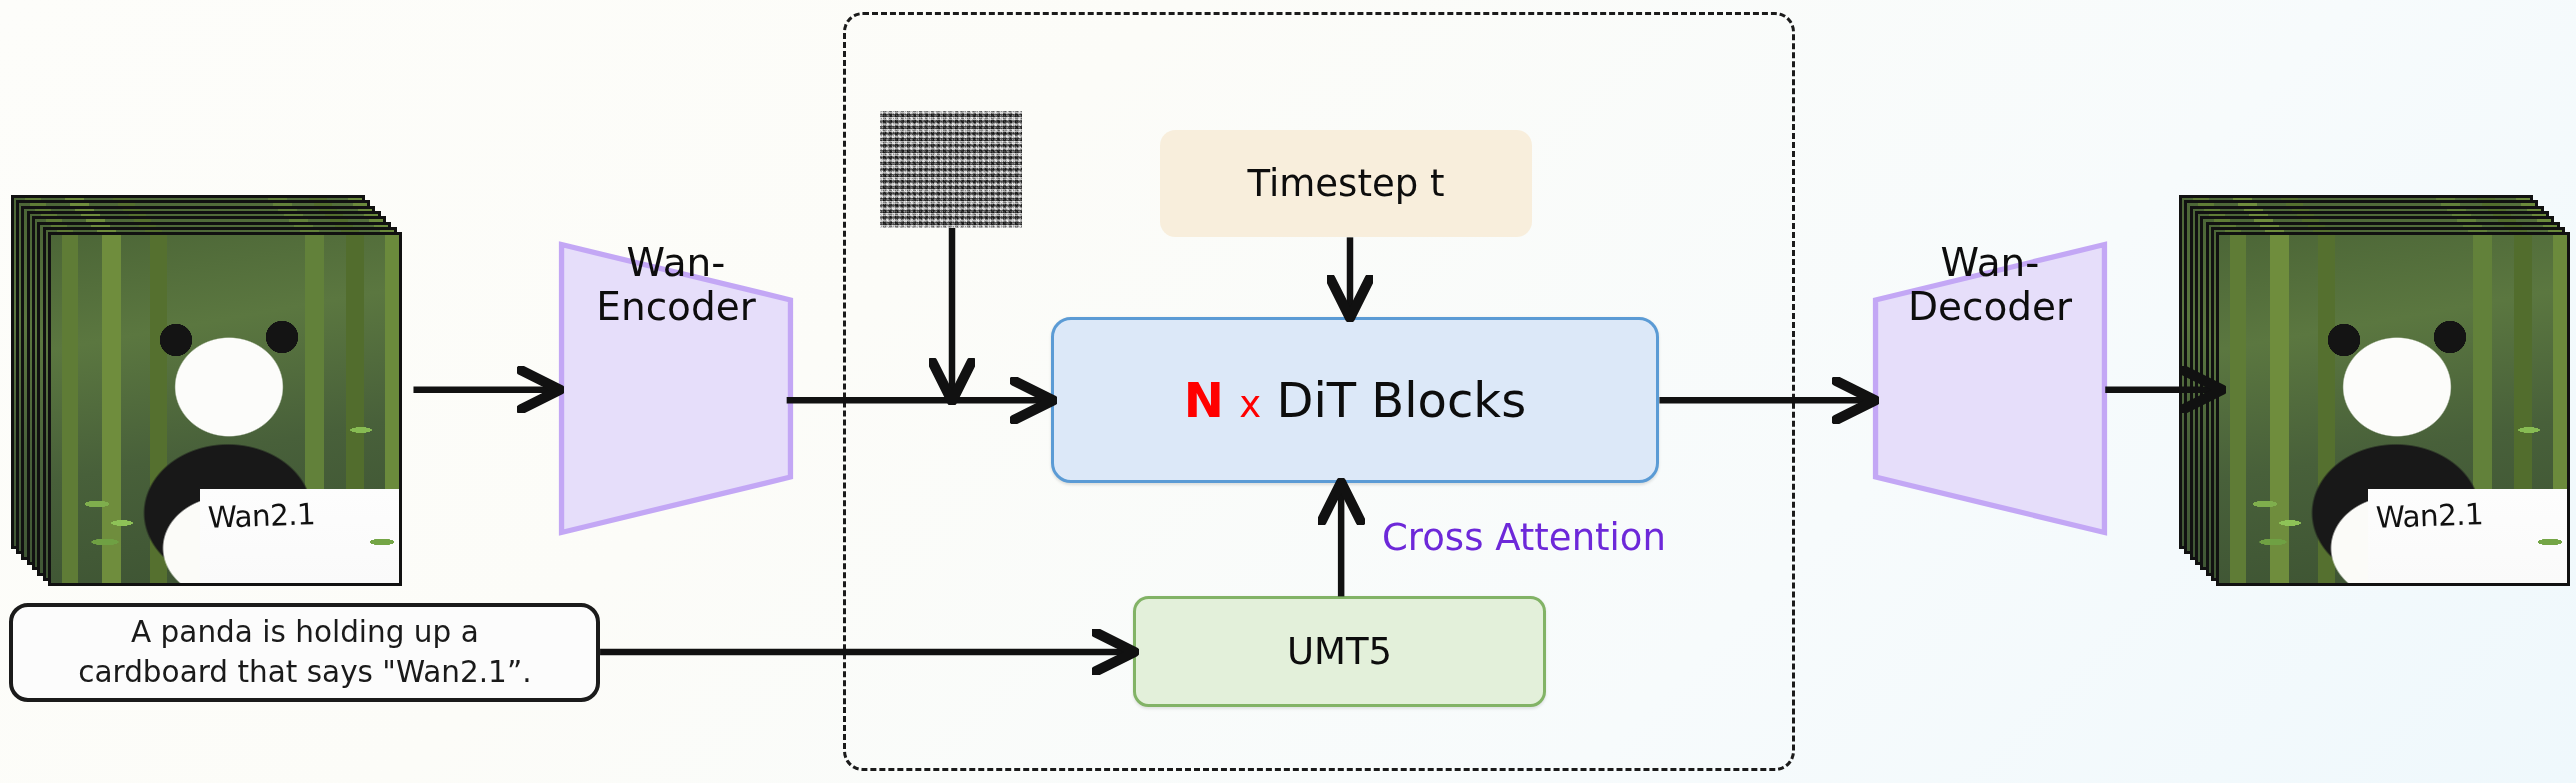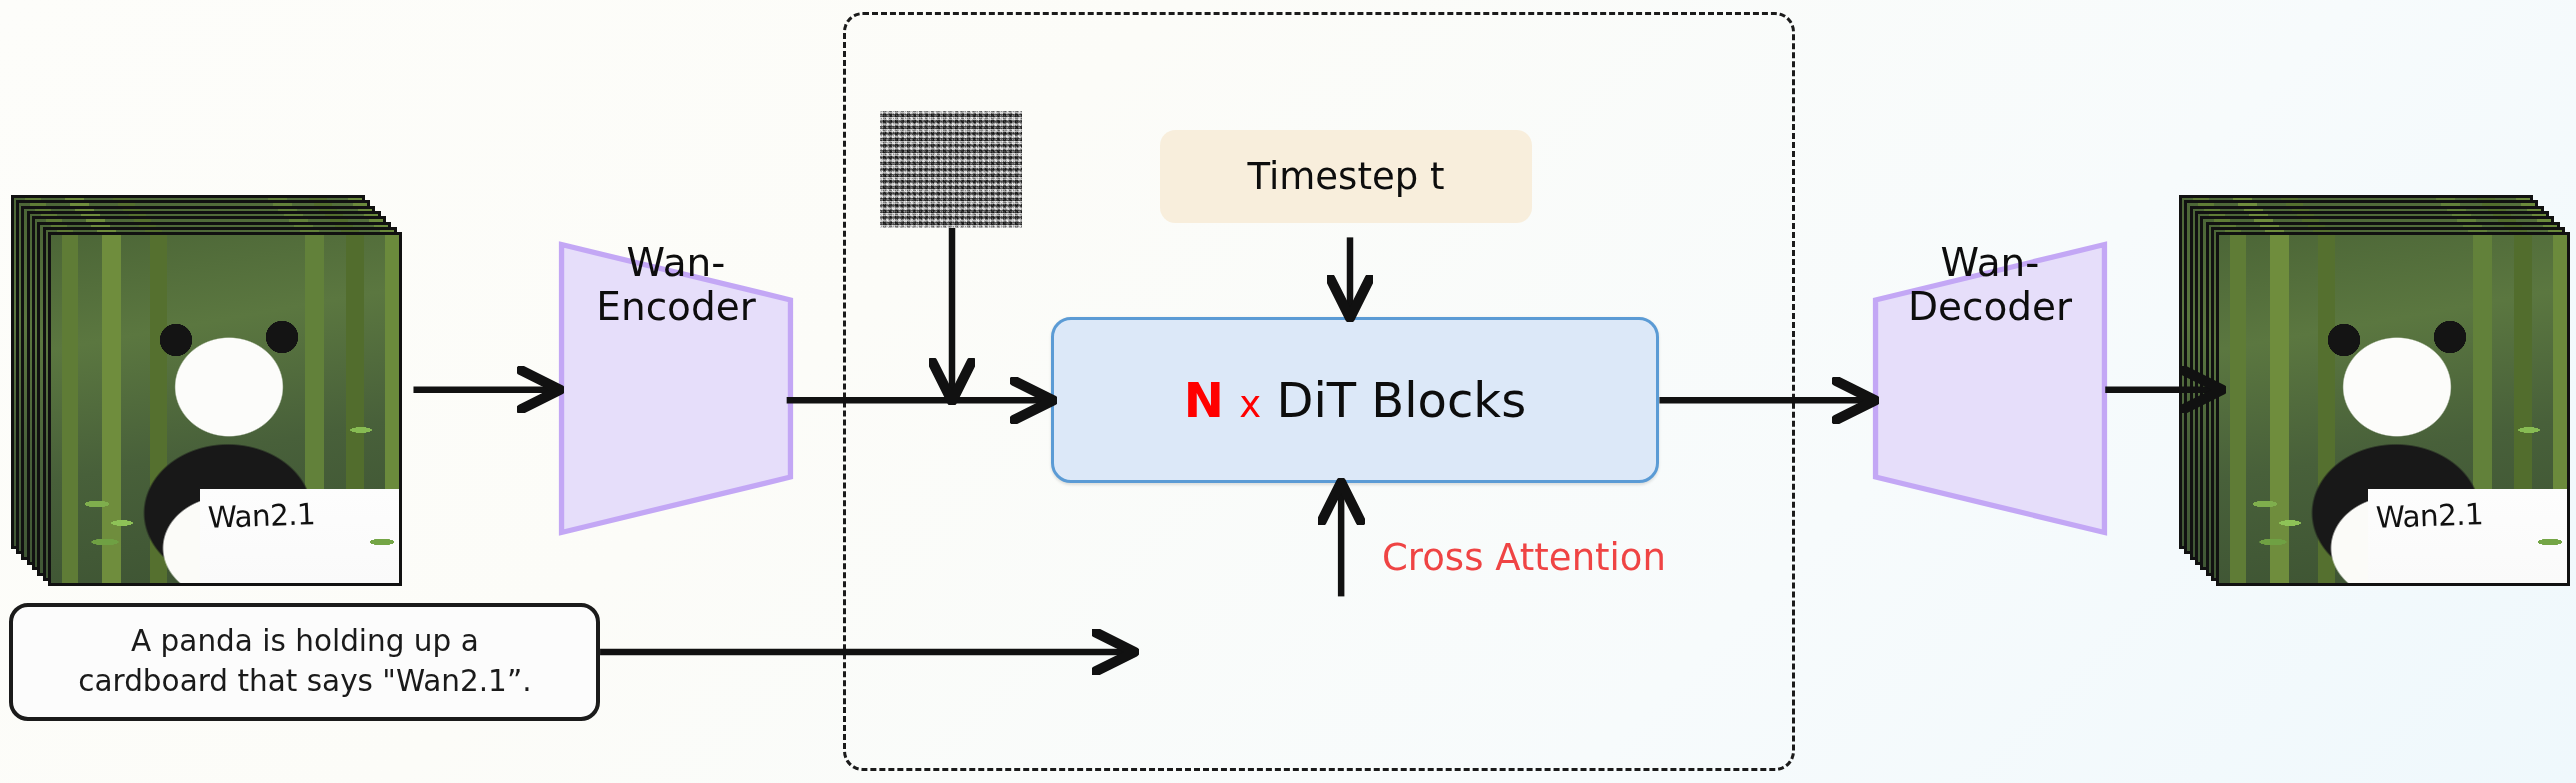--- a/index.html
+++ b/index.html
@@ -105,42 +105,42 @@
   .dit-box{
     left:1051px;top:317px;width:608px;height:166px;
     background:#DCE8F8;border:3px solid #5B9BD5;border-radius:20px;
     box-shadow:0 1.8px 3px rgba(0,0,0,.12);
   }
   .dit-label{font-size:48px;color:#0d0d0d;letter-spacing:0px;}
   .dit-n{color:#FF0000;font-weight:bold;}
   .dit-x{color:#FF0000;font-size:37px;}
 
   .timestep-box{
-    left:1160px;top:130px;width:372px;height:93px;
+    left:1160px;top:130px;width:372px;height:107px;
     background:#F8EEDC;border:none;border-radius:15.4px;
   }
   .timestep-label{font-size:37px;color:#0d0d0d;}
 
   .umt5-box{
     left:1133px;top:596px;width:413px;height:111px;
     background:#E3F0DA;border:3px solid #82B366;border-radius:15.4px;
     box-shadow:0 1.8px 3px rgba(0,0,0,.10);
   }
   .umt5-label{font-size:37px;color:#0d0d0d;}
 
   .prompt-box{
-    left:9.4px;top:603px;width:591px;height:118px;
+    left:9.4px;top:603px;width:591px;height:99px;
     background:#FCFCFC;border:4.1px solid #1b1b1b;border-radius:19px;
     flex-direction:column;
   }
   .prompt-label{font-size:29.5px;color:#1a1a1a;line-height:1.35;white-space:pre-line;}
 
   .cross-att-label{
-    position:absolute;left:1382px;top:536px;
-    font-size:37px;color:#ef4444;white-space:nowrap;
+    position:absolute;left:1382px;top:516px;
+    font-size:37px;color:#6d28d9;white-space:nowrap;
   }
 
   
   #wires{position:absolute;left:0;top:0;width:2576px;height:783px;pointer-events:none;}
 </style>
 </head>
 <body>
 
 <div id="stage">
 
@@ -193,20 +193,23 @@
   <div class="rbox timestep-box">
     <span class="timestep-label">Timestep t</span>
   </div>
 
   <div class="rbox dit-box">
     <span class="dit-label">
       <span class="dit-n">N</span><span>&nbsp;</span><span class="dit-x">x</span><span>&nbsp;</span><span>DiT Blocks</span>
     </span>
   </div>
 
+  <div class="rbox umt5-box">
+    <span class="umt5-label">UMT5</span>
+  </div>
 
   <div class="rbox prompt-box">
     <span class="prompt-label">A panda is holding up a
 cardboard that says "Wan2.1”.</span>
   </div>
 
   <div class="cross-att-label">Cross Attention</div>
 
   <svg id="wires" viewBox="0 0 4362 1326" width="2576" height="783">
     <defs>

